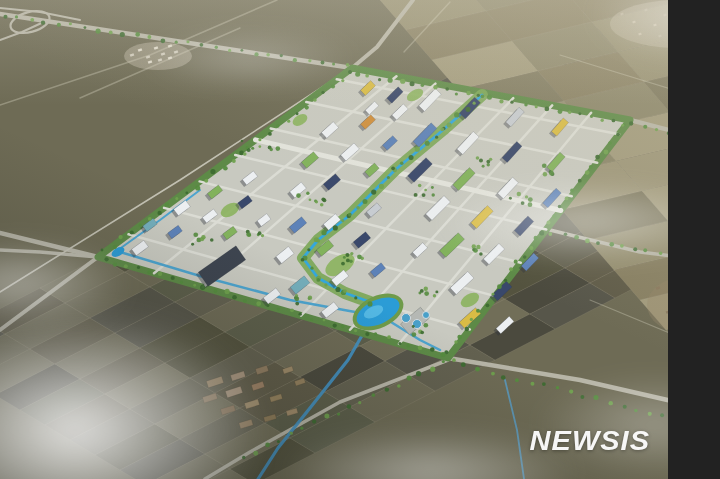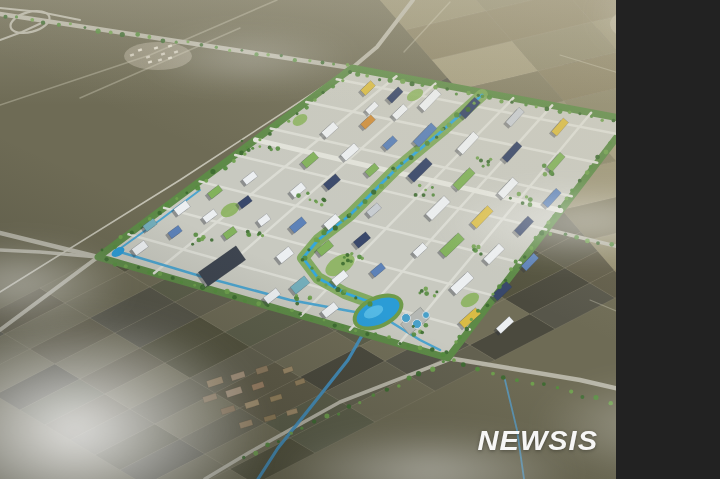--- a/index.html
+++ b/index.html
@@ -1,16 +1,16 @@
 <!DOCTYPE html>
 <html><head>
 <meta charset="utf-8">
 <style>
   html,body{margin:0;padding:0;background:#222;}
-  .stage{position:relative;width:616px;height:479px;overflow:hidden;
+  .stage{position:relative;width:668px;height:479px;overflow:hidden;
          font-family:"Liberation Sans",sans-serif;background:#6e6b55;}
   .stage svg{position:absolute;left:0;top:0;}
   .shade{position:absolute;left:0;top:0;width:100%;height:100%;pointer-events:none;}
   .shade-tr{background:linear-gradient(205deg, rgba(216,208,182,0.30), rgba(216,208,182,0) 45%);}
   .shade-bl{background:linear-gradient(25deg, rgba(23,26,22,0.40), rgba(23,26,22,0) 45%);}
   .haze-top{background:linear-gradient(rgba(228,223,208,0.22), rgba(228,223,208,0) 22%);}
   .clouds{position:absolute;left:0;top:0;width:100%;height:100%;pointer-events:none;}
   .cloud{position:absolute;border-radius:50%;
          background:radial-gradient(closest-side, rgba(255,255,255,0.9), rgba(255,255,255,0));}
   .watermark{position:absolute;right:18px;bottom:22px;color:rgba(255,255,255,0.95);

